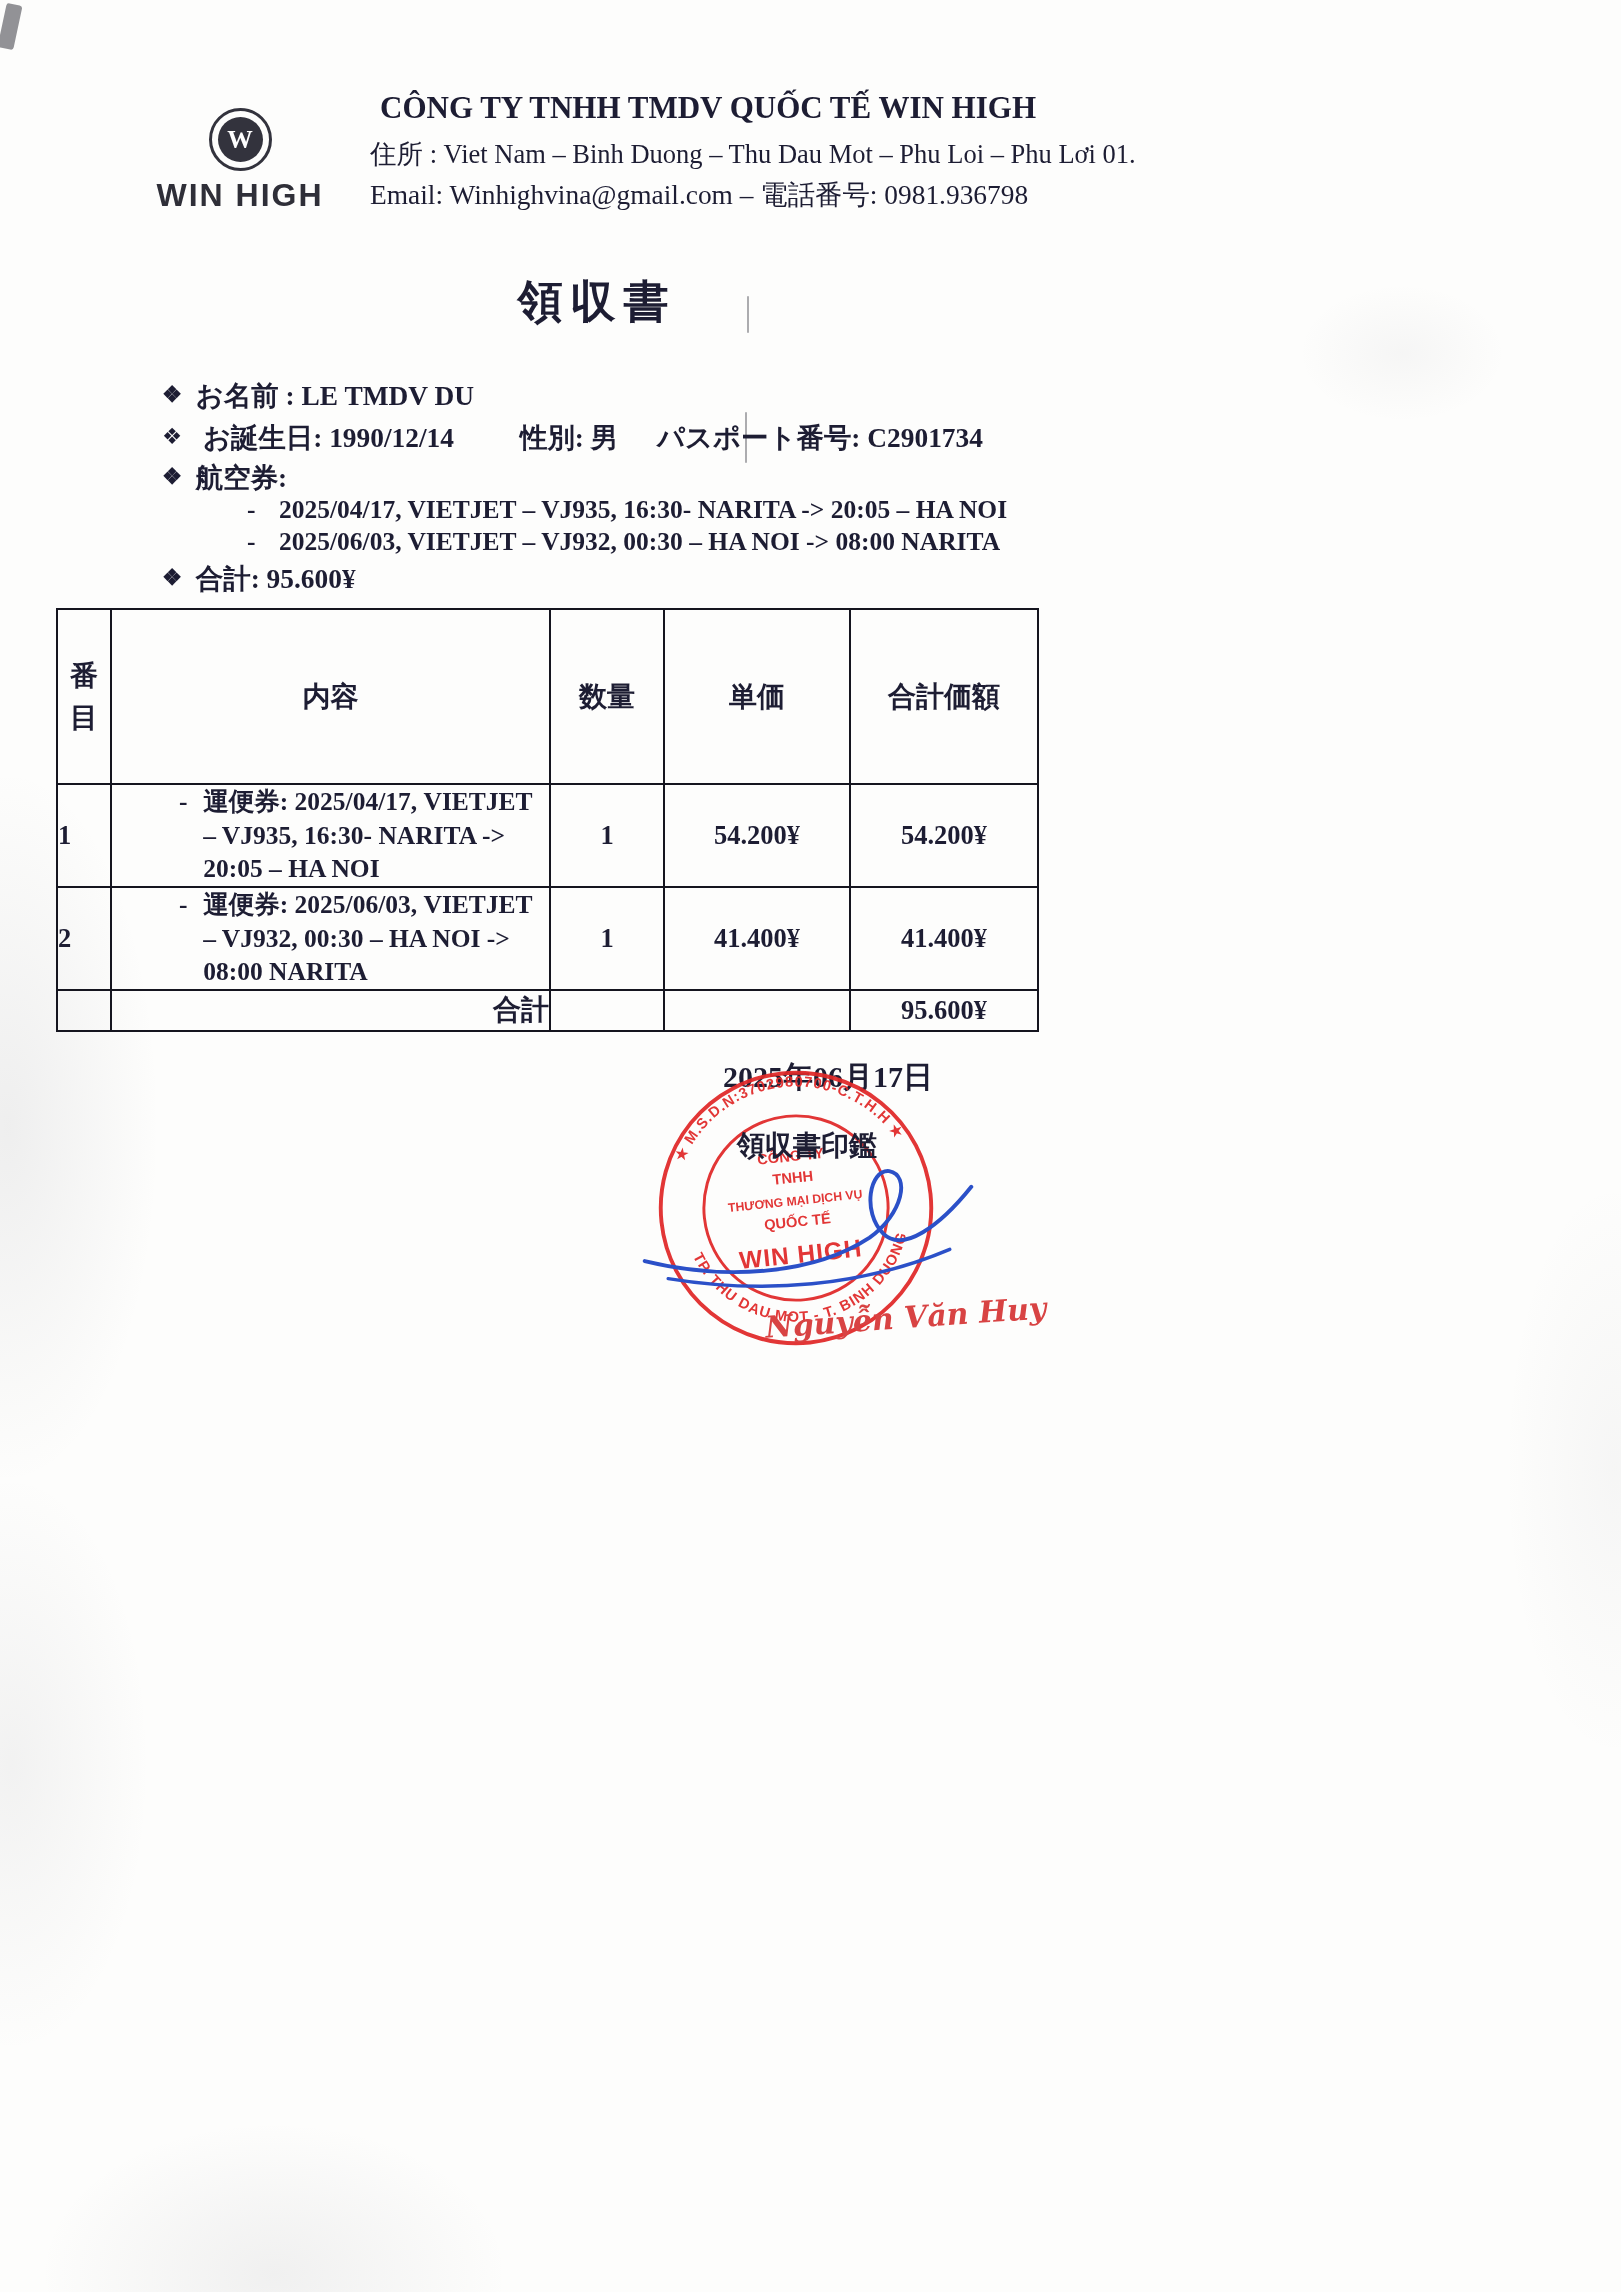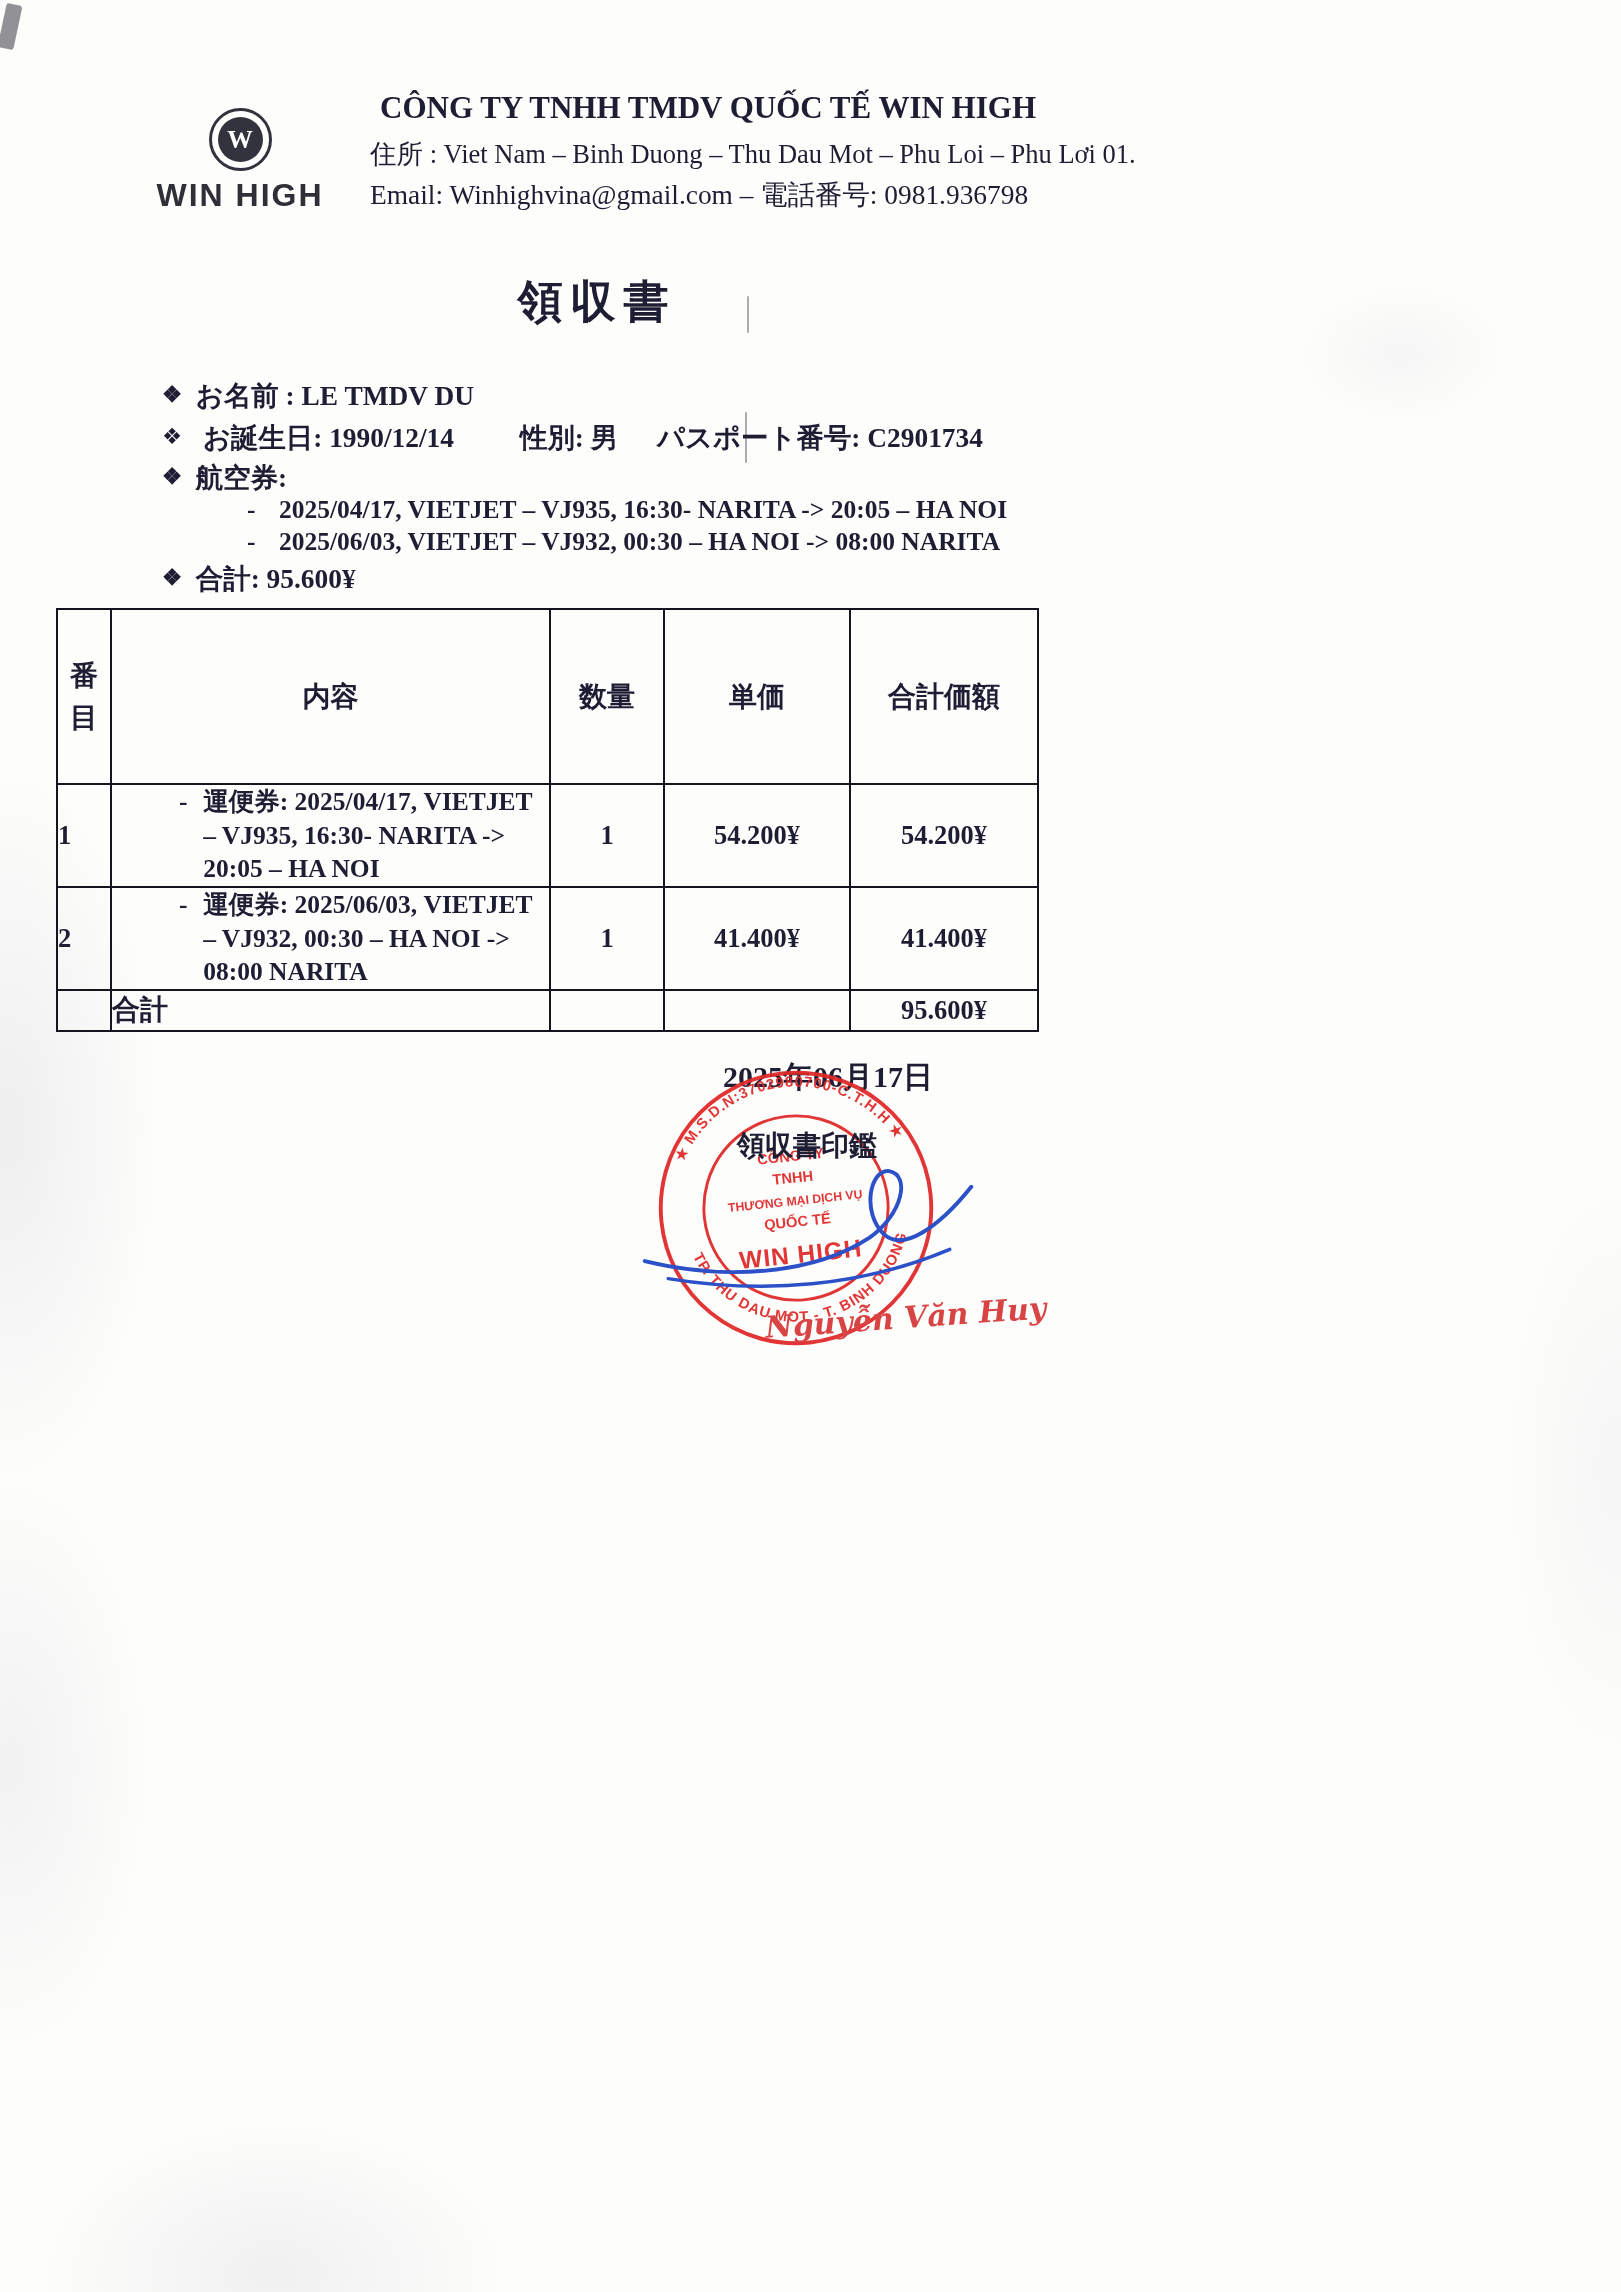--- a/index.html
+++ b/index.html
@@ -52,21 +52,21 @@
   .receipt-table th, .receipt-table td { border:2px solid #15151f; padding:0; }
   .receipt-table th { height:173px; font-size:28px; font-weight:700; text-align:center; vertical-align:middle; }
   .no-head { width:33px; margin:16px auto; word-break:break-all; line-height:1.5; }
   .body-row { height:96px; }
   .no-cell { font-size:26.5px; font-weight:700; padding-left:9.8px; vertical-align:middle; }
   .content-cell { vertical-align:middle; }
   .flight-item { margin-left:67px; display:flex; gap:15.7px; font-size:25.5px; font-weight:700; line-height:1.32; }
   .flight-text { width:338px; }
   .num-cell { text-align:center; vertical-align:middle; font-size:26.5px; font-weight:700; }
   .footer-row { height:41px; }
-  .footer-label { text-align:left; font-size:28px; font-weight:700; vertical-align:middle; }
+  .footer-label { text-align:right; font-size:28px; font-weight:700; vertical-align:middle; }
 
   
   .date-line { left:723px; top:1057px; font-size:30px; font-weight:700; white-space:nowrap; }
   .stamp-caption { left:737px; top:1127px; font-size:28px; font-weight:700; z-index:6; white-space:nowrap; }
   .stamp { left:649px; top:1061px; width:294px; height:294px; z-index:2; opacity:.93; transform:rotate(-6deg); }
   .stamp-arc  { font-family:"Liberation Sans",sans-serif; font-weight:700; font-size:15px; fill:#e02828; text-anchor:middle; letter-spacing:1px; }
   .stamp-line { font-family:"Liberation Sans",sans-serif; font-weight:800; fill:#e02828; text-anchor:middle; }
   .s14 { font-size:15px; } .s12 { font-size:12.5px; } .s24 { font-size:25px; letter-spacing:1px; }
   .pen-signature { left:617px; top:1132px; width:382px; height:176px; z-index:7; }
   .sign-name { left:765px; top:1300px; z-index:8; transform:rotate(-4deg); font:700 italic 30px "DejaVu Serif",serif; color:#d84343; white-space:nowrap; }

